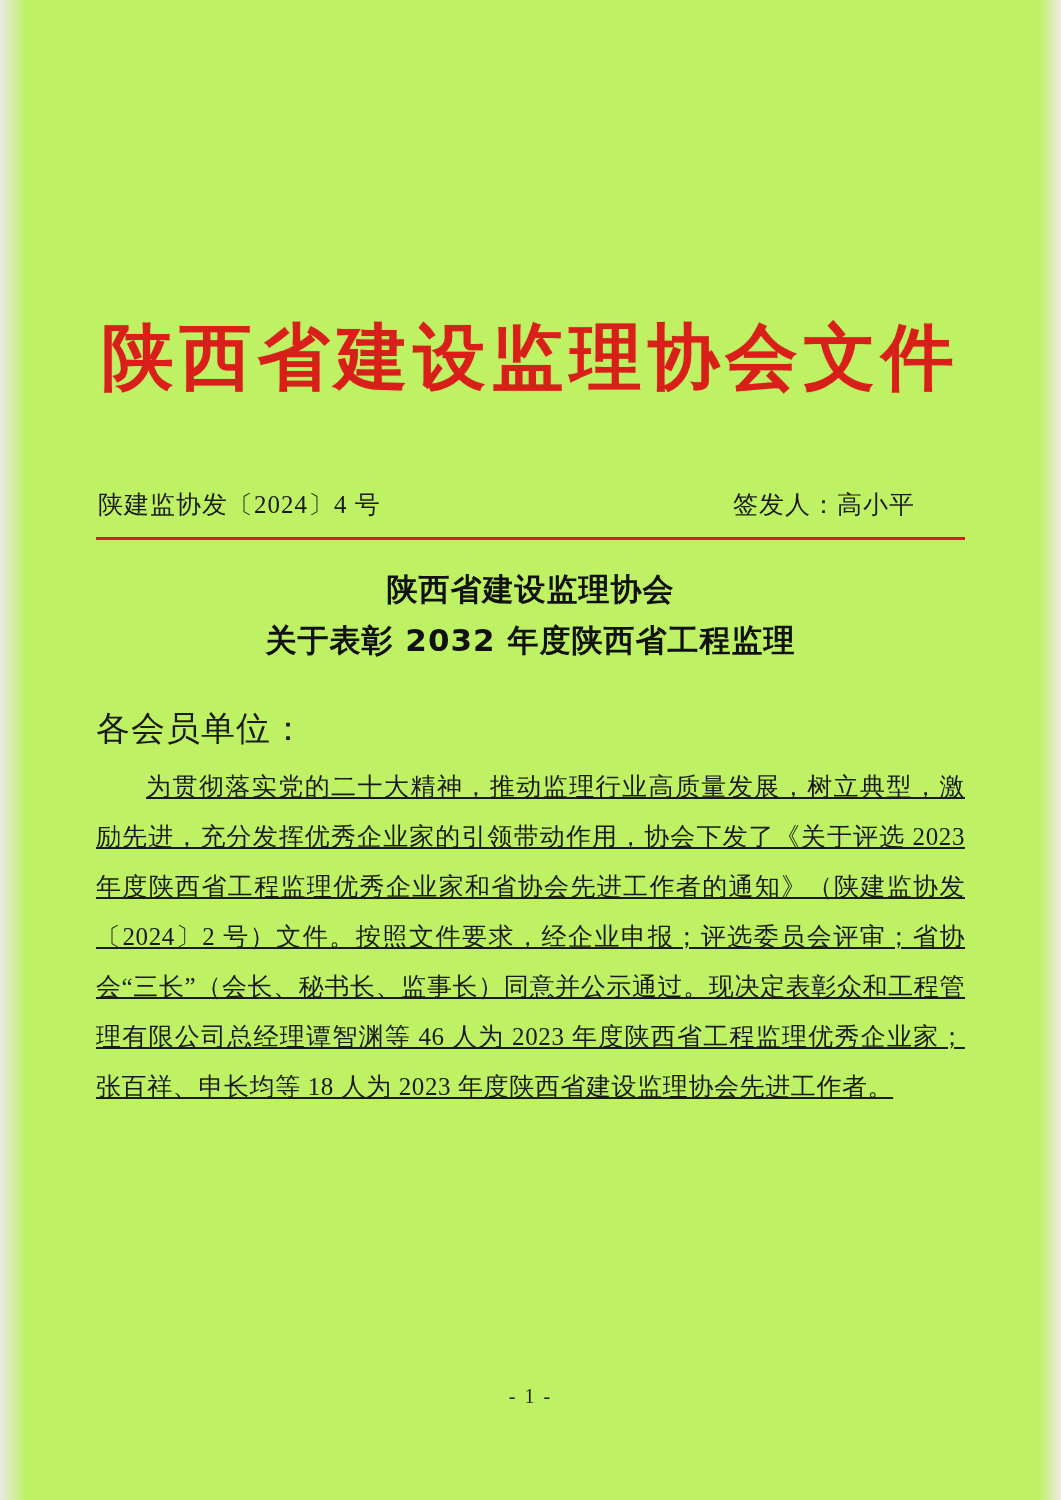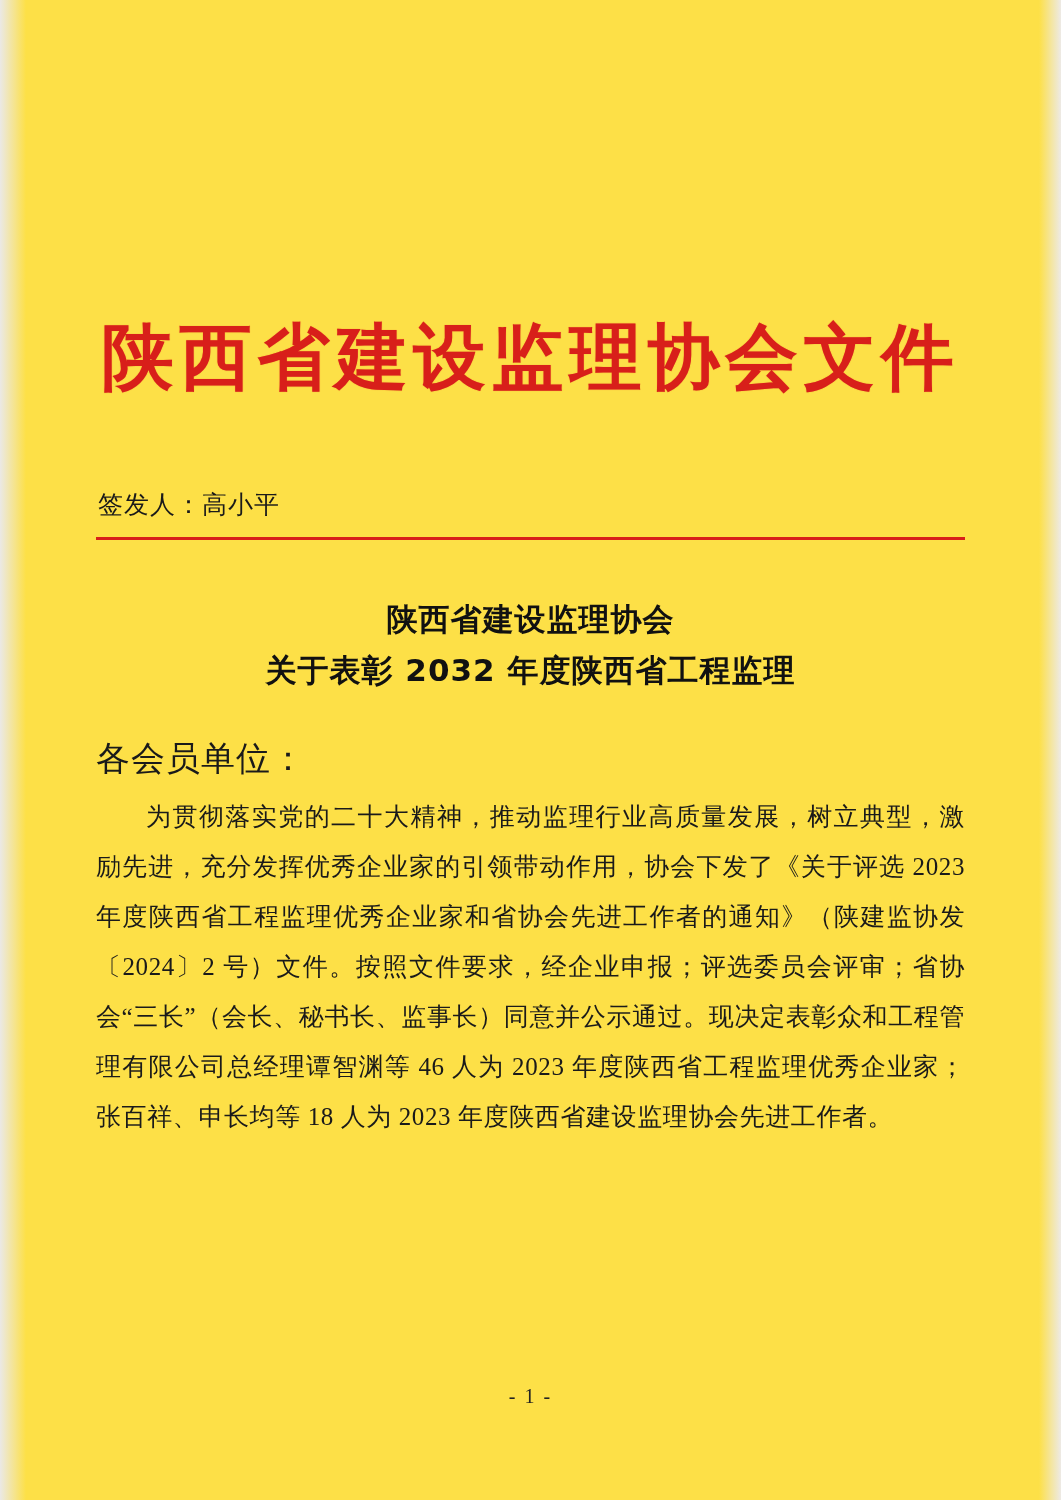--- a/index.html
+++ b/index.html
@@ -11,21 +11,21 @@
     width: 1061px;
     height: 1500px;
     position: relative;
     font-family: "Liberation Serif", "DejaVu Serif", serif;
     color: #1a1a1a;
     overflow: hidden;
   }
   .page {
     position: absolute;
     inset: 0;
-    background: #fde047;
+    background: #bef264;
   }
   
   .page::before {
     content: "";
     position: absolute;
     left: 0; top: 0; bottom: 0;
     width: 26px;
     background: linear-gradient(to right, #ebe9e6, rgba(255,255,255,0));
     pointer-events: none;
   }
@@ -61,31 +61,31 @@
   .meta-row {
     margin-top: 92px;
     display: flex;
     justify-content: space-between;
     align-items: baseline;
     font-size: 25px;
     letter-spacing: 1px;
     padding: 0 8px 0 2px;
   }
   .meta-number { white-space: nowrap; }
-  .meta-signer { white-space: nowrap; margin-right: 66px; }
+  .meta-signer { white-space: nowrap; margin-right: 42px; }
 
   .red-rule {
     margin-top: 16px;
     height: 3px;
     background: #d81f1a;
     width: 100%;
   }
 
   .title-block {
-    margin-top: 54px;
+    margin-top: 24px;
     text-align: center;
     font-family: "DejaVu Sans", "Liberation Sans", sans-serif;
     font-weight: bold;
     font-size: 31px;
     line-height: 1.65;
     letter-spacing: 1px;
     color: #111;
   }
   .title-line { display: block; }
 
@@ -95,20 +95,21 @@
     letter-spacing: 1px;
   }
 
   .body-text {
     margin-top: 10px;
     font-size: 25px;
     line-height: 2.0;
     letter-spacing: 0.6px;
     text-align: justify;
     text-justify: inter-ideograph;
+    text-decoration: underline;
   }
   .body-text p {
     margin: 0;
     text-indent: 2em;
   }
 
   .page-number {
     position: absolute;
     left: 0;
     right: 0;
@@ -121,20 +122,21 @@
 </style>
 </head>
 <body>
 
 <div class="page">
   <div class="content">
 
     <div class="doc-header">陕西省建设监理协会文件</div>
 
     <div class="meta-row">
+      <span class="meta-number">陕建监协发〔2024〕4 号</span>
       <span class="meta-signer">签发人：高小平</span>
     </div>
 
     <div class="red-rule"></div>
 
     <div class="title-block">
       <span class="title-line">陕西省建设监理协会</span>
       <span class="title-line">关于表彰 2032 年度陕西省工程监理</span>
     </div>
 

